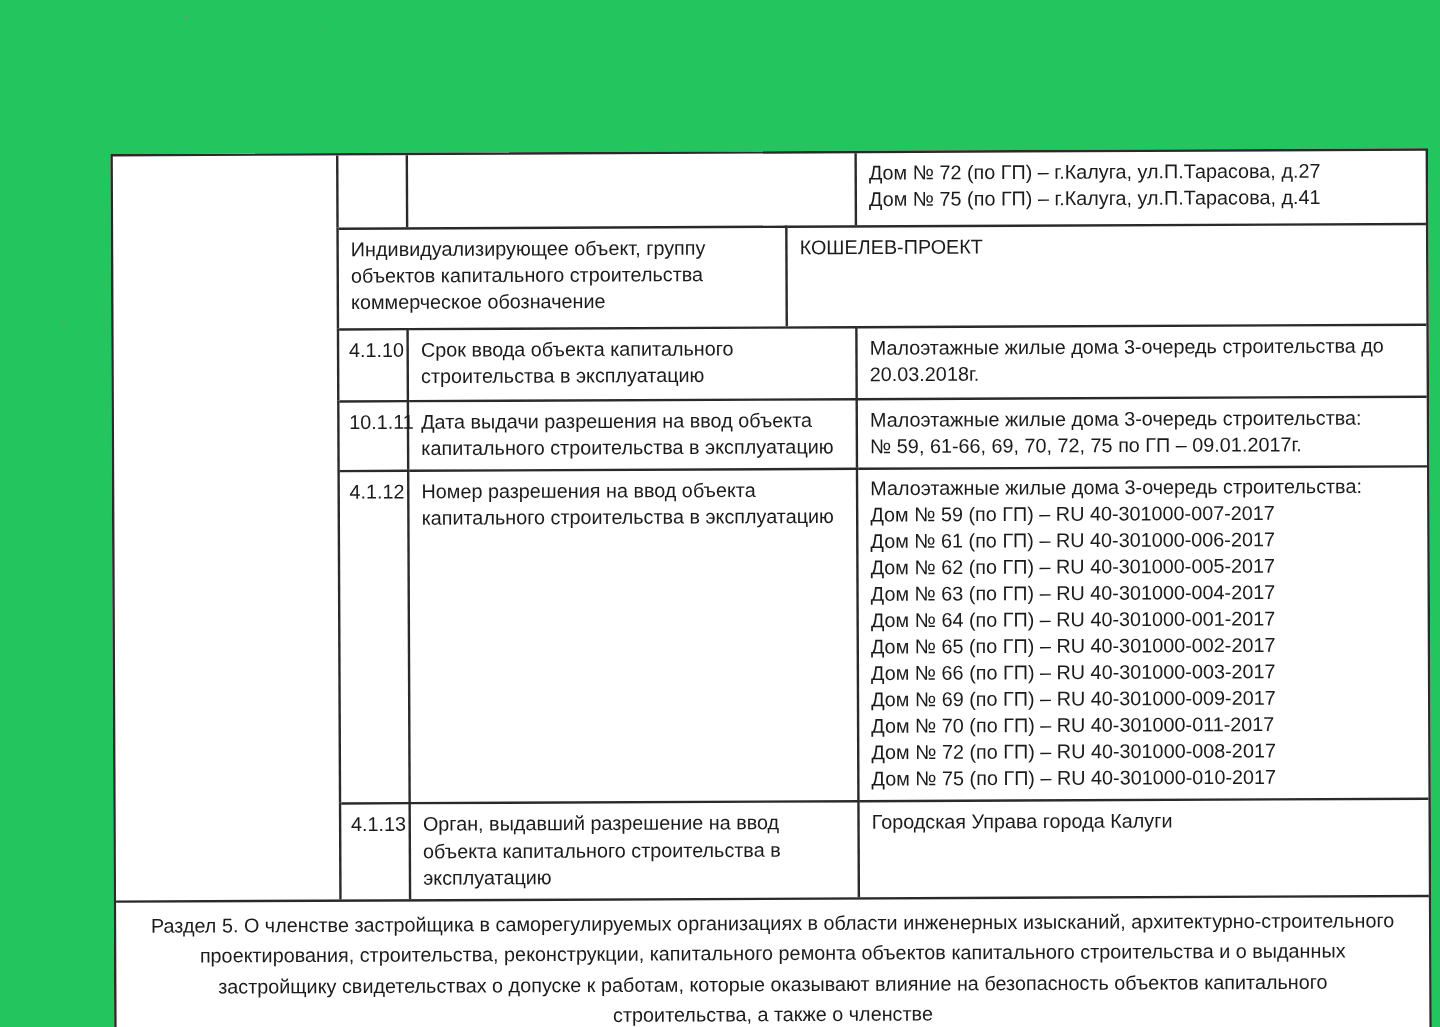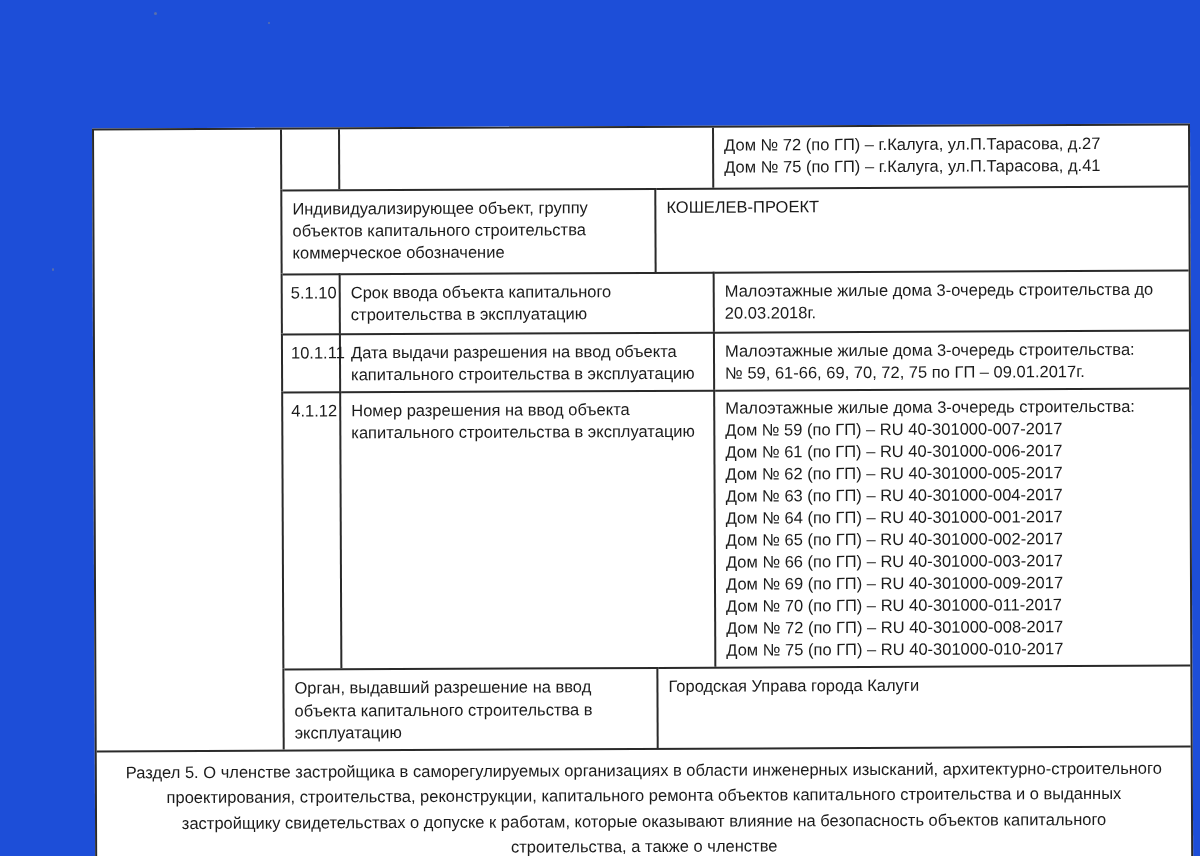--- a/index.html
+++ b/index.html
@@ -9,21 +9,21 @@
     width: 1200px;
     height: 856px;
     overflow: hidden;
     font-family: "Liberation Sans", sans-serif;
     color: #1b1b1b;
   }
   .page {
     position: relative;
     width: 1200px;
     height: 856px;
-    background: #1d4ed8;
+    background: #22c55e;
   }
   .scan {
     position: absolute;
     top: 126px;
     left: 92px;
     width: 1098px;
     transform: rotate(-0.25deg);
     transform-origin: 50% 0;
   }
   .doc-table {
@@ -119,21 +119,21 @@
       </div>
 
       <div class="row r1">
         <div class="cell c-empty"></div>
         <div class="cell c-label">Индивидуализирующее объект, группу объектов капитального строительства коммерческое обозначение</div>
         <div class="cell c-value">КОШЕЛЕВ-ПРОЕКТ</div>
       </div>
 
       <div class="row r2">
         <div class="cell c-empty"></div>
-        <div class="cell c-num">5.1.10</div>
+        <div class="cell c-num">4.1.10</div>
         <div class="cell c-label">Срок ввода объекта капитального строительства в эксплуатацию</div>
         <div class="cell c-value">Малоэтажные жилые дома 3-очередь строительства до 20.03.2018г.</div>
       </div>
 
       <div class="row r3">
         <div class="cell c-empty"></div>
         <div class="cell c-num">10.1.11</div>
         <div class="cell c-label">Дата выдачи разрешения на ввод объекта капитального строительства в эксплуатацию</div>
         <div class="cell c-value">Малоэтажные жилые дома 3-очередь строительства:
 № 59, 61-66, 69, 70, 72, 75 по ГП – 09.01.2017г.</div>
@@ -152,20 +152,21 @@
 Дом № 65 (по ГП) – RU 40-301000-002-2017
 Дом № 66 (по ГП) – RU 40-301000-003-2017
 Дом № 69 (по ГП) – RU 40-301000-009-2017
 Дом № 70 (по ГП) – RU 40-301000-011-2017
 Дом № 72 (по ГП) – RU 40-301000-008-2017
 Дом № 75 (по ГП) – RU 40-301000-010-2017</div>
       </div>
 
       <div class="row r5">
         <div class="cell c-empty"></div>
+        <div class="cell c-num">4.1.13</div>
         <div class="cell c-label">Орган, выдавший разрешение на ввод объекта капитального строительства в эксплуатацию</div>
         <div class="cell c-value">Городская Управа города Калуги</div>
       </div>
 
       <div class="section5">Раздел 5. О членстве застройщика в саморегулируемых организациях в области инженерных изысканий, архитектурно-строительного проектирования, строительства, реконструкции, капитального ремонта объектов капитального строительства и о выданных застройщику свидетельствах о допуске к работам, которые оказывают влияние на безопасность объектов капитального строительства, а также о членстве</div>
 
     </div>
   </div>
 </div>
 

